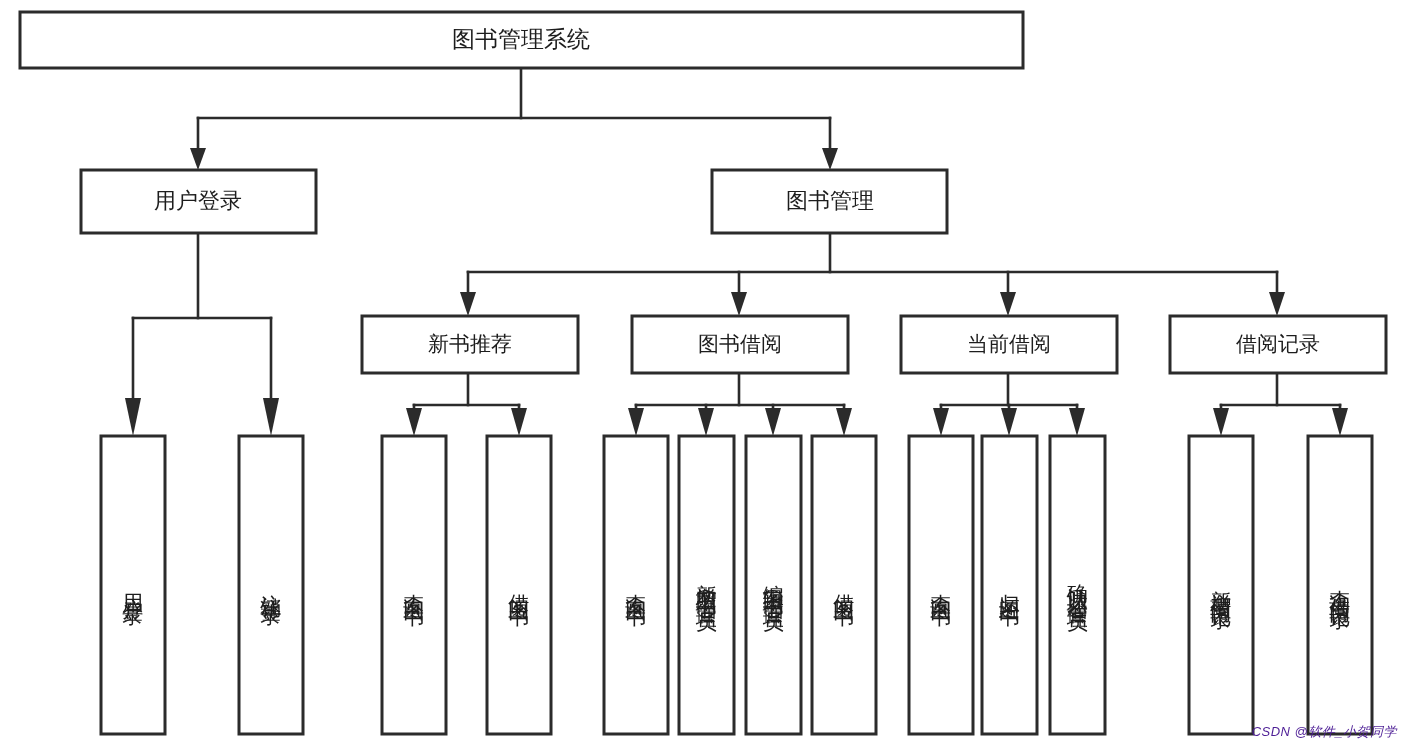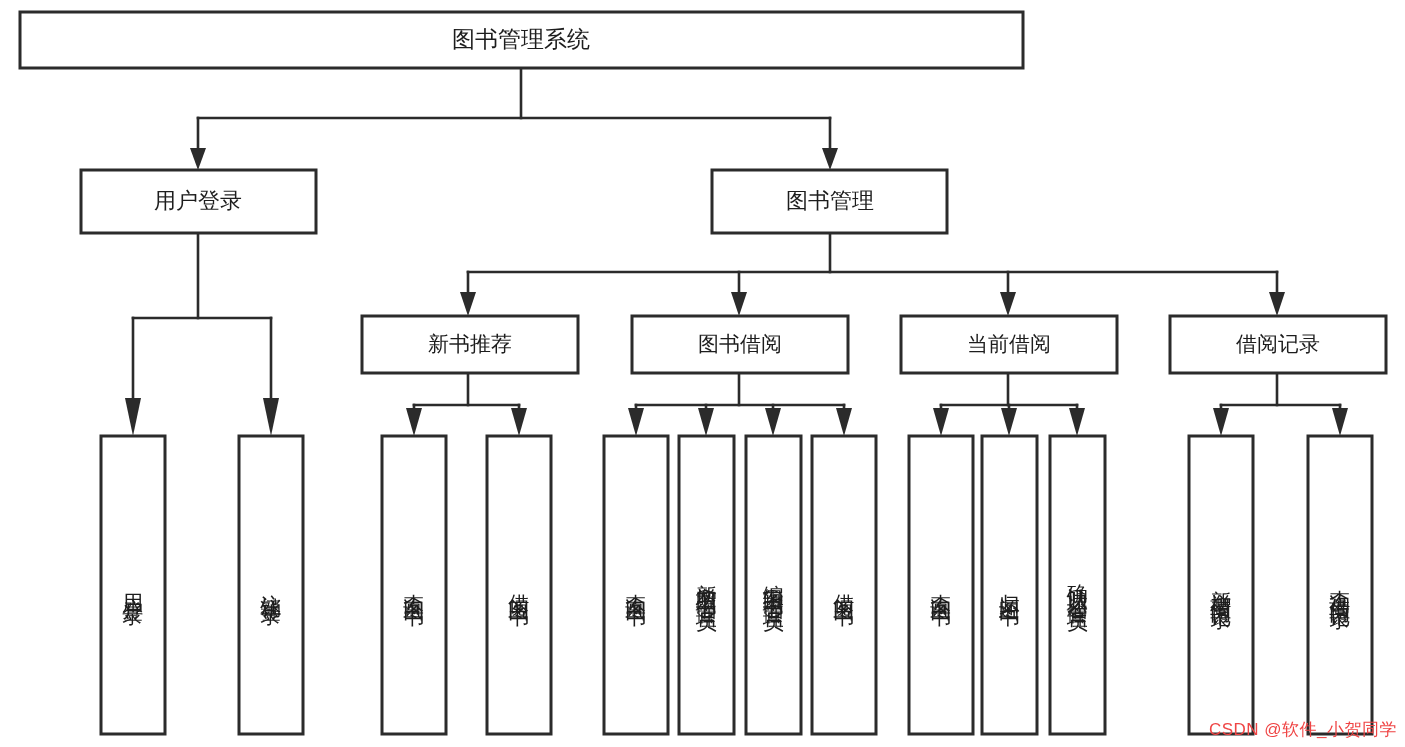--- a/index.html
+++ b/index.html
@@ -65,24 +65,25 @@
     letter-spacing: 4px;
     color: #1d1d1d;
     white-space: nowrap;
     text-align: center;
   }
   .watermark {
     position: absolute;
     right: 8px;
     bottom: 6px;
     font-family: "Liberation Sans", "DejaVu Sans", sans-serif;
-    font-size: 17px;
-    color: #ef4444;
+    font-size: 13px;
+    color: #4c1d95;
     letter-spacing: 0.5px;
     white-space: nowrap;
+    font-style: italic;
   }
 </style>
 </head>
 <body>
 
 <div id="diagram-root">
 
   <svg class="diagram-canvas" viewBox="0 0 1405 747">
 
     <g>

